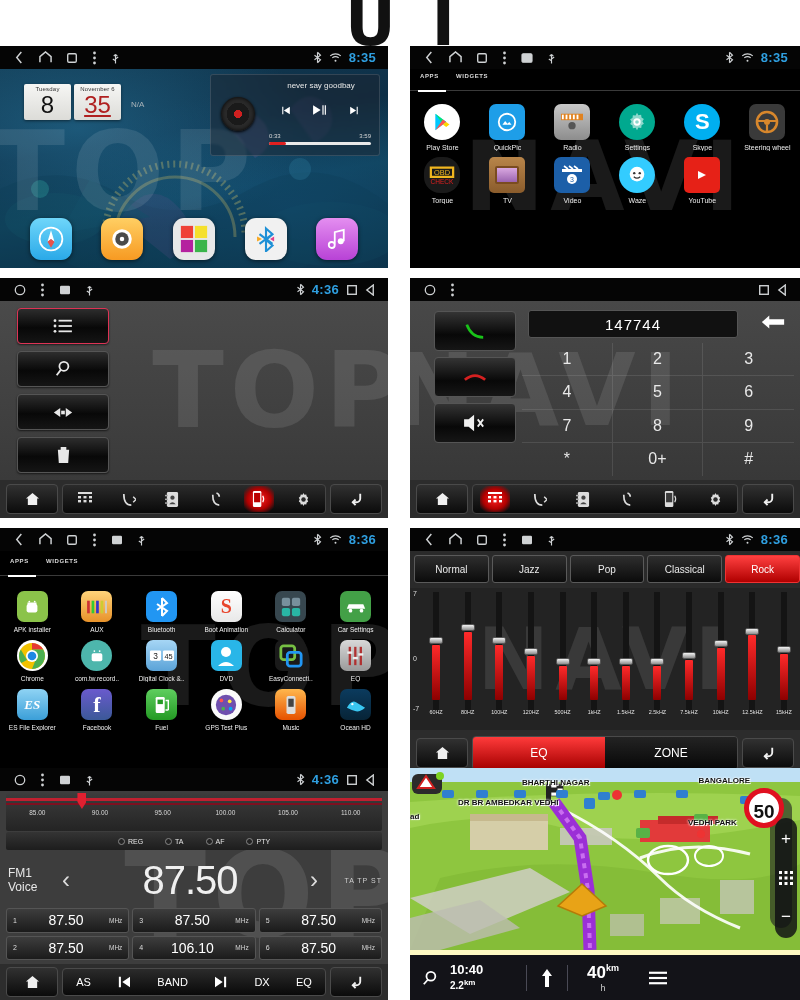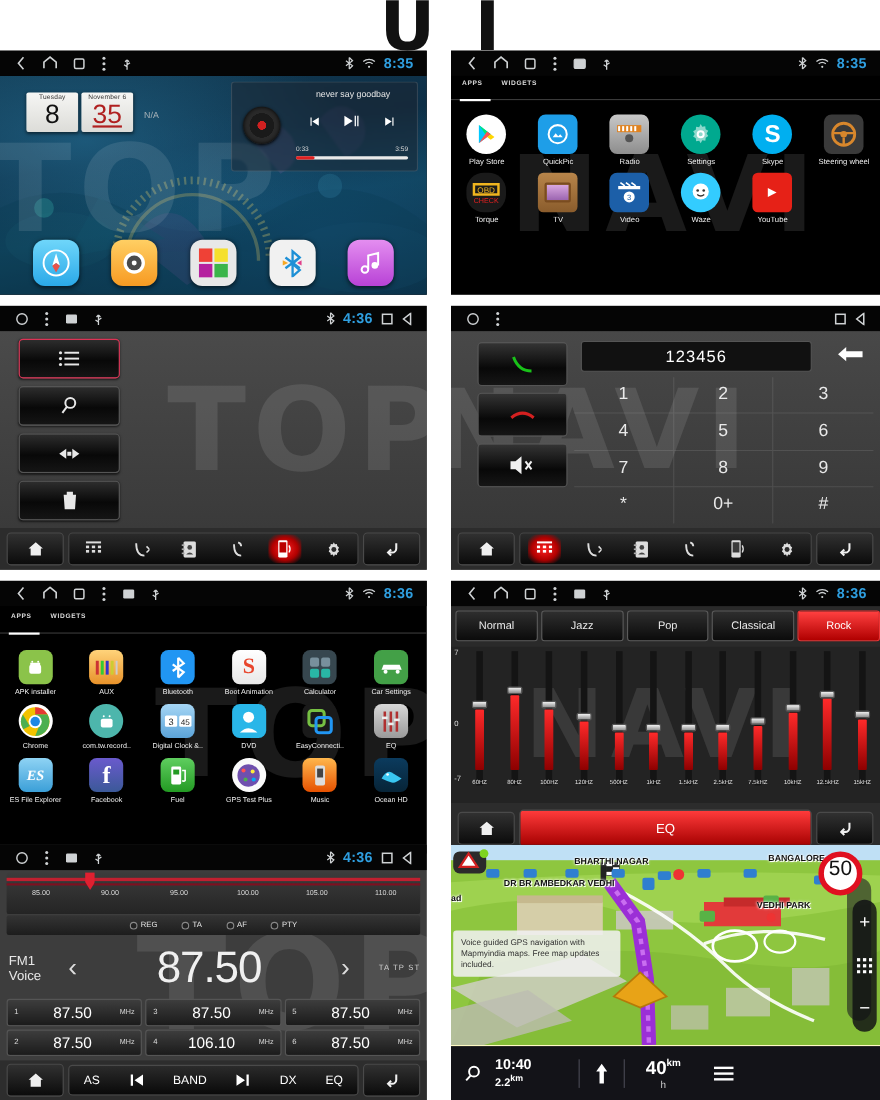--- a/index.html
+++ b/index.html
@@ -186,30 +186,30 @@
     display:flex; align-items:center; padding:3px 6px; gap:4px;justify-content:center;}
   .rb-mid{ flex:1; height:28px; border-radius:4px; background:linear-gradient(#2b2b2b,#090909);
     border:1px solid #4a4a4a; display:flex; align-items:center; justify-content:space-around; color:#fff; font-size:11px;}
 
   
   #p8{ left:410px; top:768px; width:390px; height:232px; background:#000;}
   .map{ position:absolute; top:0; left:0; right:0; height:182px; overflow:hidden;
     background:linear-gradient(#bfe0f5 0 8%, #8ec63f 8% 100%);}
   .maplabel{ position:absolute; color:#111; font-weight:bold; font-size:8px;
     text-shadow:0 0 2px #fff,0 0 3px #fff,1px 1px 0 #fff;}
-  .speedsign{ position:absolute; right:16px; top:6px; width:40px; height:40px; border-radius:50%;
-    background:#fff; border:5px solid #e01020; display:flex; align-items:flex-start; justify-content:center;
-    font-weight:normal; font-size:19px; color:#111;}
+  .speedsign{ position:absolute; right:16px; top:20px; width:40px; height:40px; border-radius:50%;
+    background:#fff; border:5px solid #e01020; display:flex; align-items:flex-end; justify-content:center;
+    font-weight:bold; font-size:19px; color:#111;}
   .zoombar{ position:absolute; right:3px; top:50px; width:22px; height:120px; border-radius:11px;
     background:rgba(15,15,20,.82); display:flex; flex-direction:column; align-items:center;
     justify-content:space-around; color:#fff; font-size:17px;}
   .tooltip{ position:absolute; left:2px; top:78px; width:152px; padding:6px 7px;
     background:rgba(240,240,240,.88); border-radius:3px; color:#333; font-size:7.5px; line-height:1.35;}
   .navbottom{ position:absolute; left:0; right:0; bottom:0; height:50px; background:#131318;
-    display:flex; align-items:center; color:#fff; border-top:1px solid #fef9c3;}
+    display:flex; align-items:center; color:#fff; border-top:5px solid #fef9c3;}
   .nb-sec{ display:flex; align-items:center; justify-content:center; height:100%;}
   .nb-time{ font-size:13px; font-weight:bold; line-height:1.15;}
   .nb-sub{ font-size:10px; font-weight:bold;}
   .nb-dist{ font-size:26px; font-weight:bold; line-height:1;}
   .nb-distlbl{ font-size:8px; font-weight:bold;}
   .nb-speed{ font-size:17px; font-weight:bold;}
   .sup{ font-size:8px; vertical-align:super;}
   .divider{ width:1px; height:26px; background:#4a4a55;}
 </style>
 </head>
@@ -686,21 +686,21 @@
       </div>
     </div>
   </div>
 
   <div class="panel" id="p4">
     <div class="p4body">
       <div class="wm" style="font-size:100px;justify-content:flex-start;left:-18px;">
         <span>NAVI</span>
       </div>
 
-      <div class="numdisplay">123456</div>
+      <div class="numdisplay">147744</div>
       <span class="backspace">
         <svg width="26" height="18" viewBox="0 0 28 18" fill="#fff">
             <path d="M10 2L2 9l8 7v-4h16V6H10z"></path>
           </svg>
       </span>
 
       <div class="callbtn" style="top:10px;">
         <svg width="22" height="20" viewBox="0 0 24 22" fill="none" stroke="#19c219" stroke-width="3">
             <path d="M3 4q5 14 18 14"></path>
           </svg>
@@ -1162,20 +1162,21 @@
     </div>
 
     <div class="eqbar">
       <div class="tb-end">
         <svg width="15" height="14" viewBox="0 0 16 15" fill="#f0f0f0">
             <path d="M8 1l7 6h-2v7H3V7H1z"></path>
           </svg>
       </div>
       <div class="eq-mid">
         <div class="eq-seg on">EQ</div>
+        <div class="eq-seg off">ZONE</div>
       </div>
       <div class="tb-end">
         <svg width="15" height="14" viewBox="0 0 16 15" fill="none" stroke="#f0f0f0" stroke-width="2">
             <path d="M12 2v5a4 4 0 0 1-4 4H4"></path>
             <path d="M7 8l-3 3 3 3"></path>
           </svg>
       </div>
     </div>
 
     <div class="statusbar">
@@ -1465,21 +1466,20 @@
               <rect x="5.5" y="5.5" width="3" height="3"></rect>
               <rect x="11" y="5.5" width="3" height="3"></rect>
               <rect x="0" y="11" width="3" height="3"></rect>
               <rect x="5.5" y="11" width="3" height="3"></rect>
               <rect x="11" y="11" width="3" height="3"></rect>
             </svg>
         </span>
         <span>−</span>
       </div>
 
-      <div class="tooltip">Voice guided GPS navigation with Mapmyindia maps. Free map updates included.</div>
     </div>
 
     <div class="navbottom">
       <div class="nb-sec" style="width:40px;">
         <svg width="16" height="16" viewBox="0 0 18 18" fill="none" stroke="#fff" stroke-width="2">
             <circle cx="10" cy="7" r="5"></circle>
             <path d="M6.5 11L2 16"></path>
           </svg>
       </div>
       <div class="nb-sec" style="width:76px;flex-direction:column;align-items:flex-start;">

